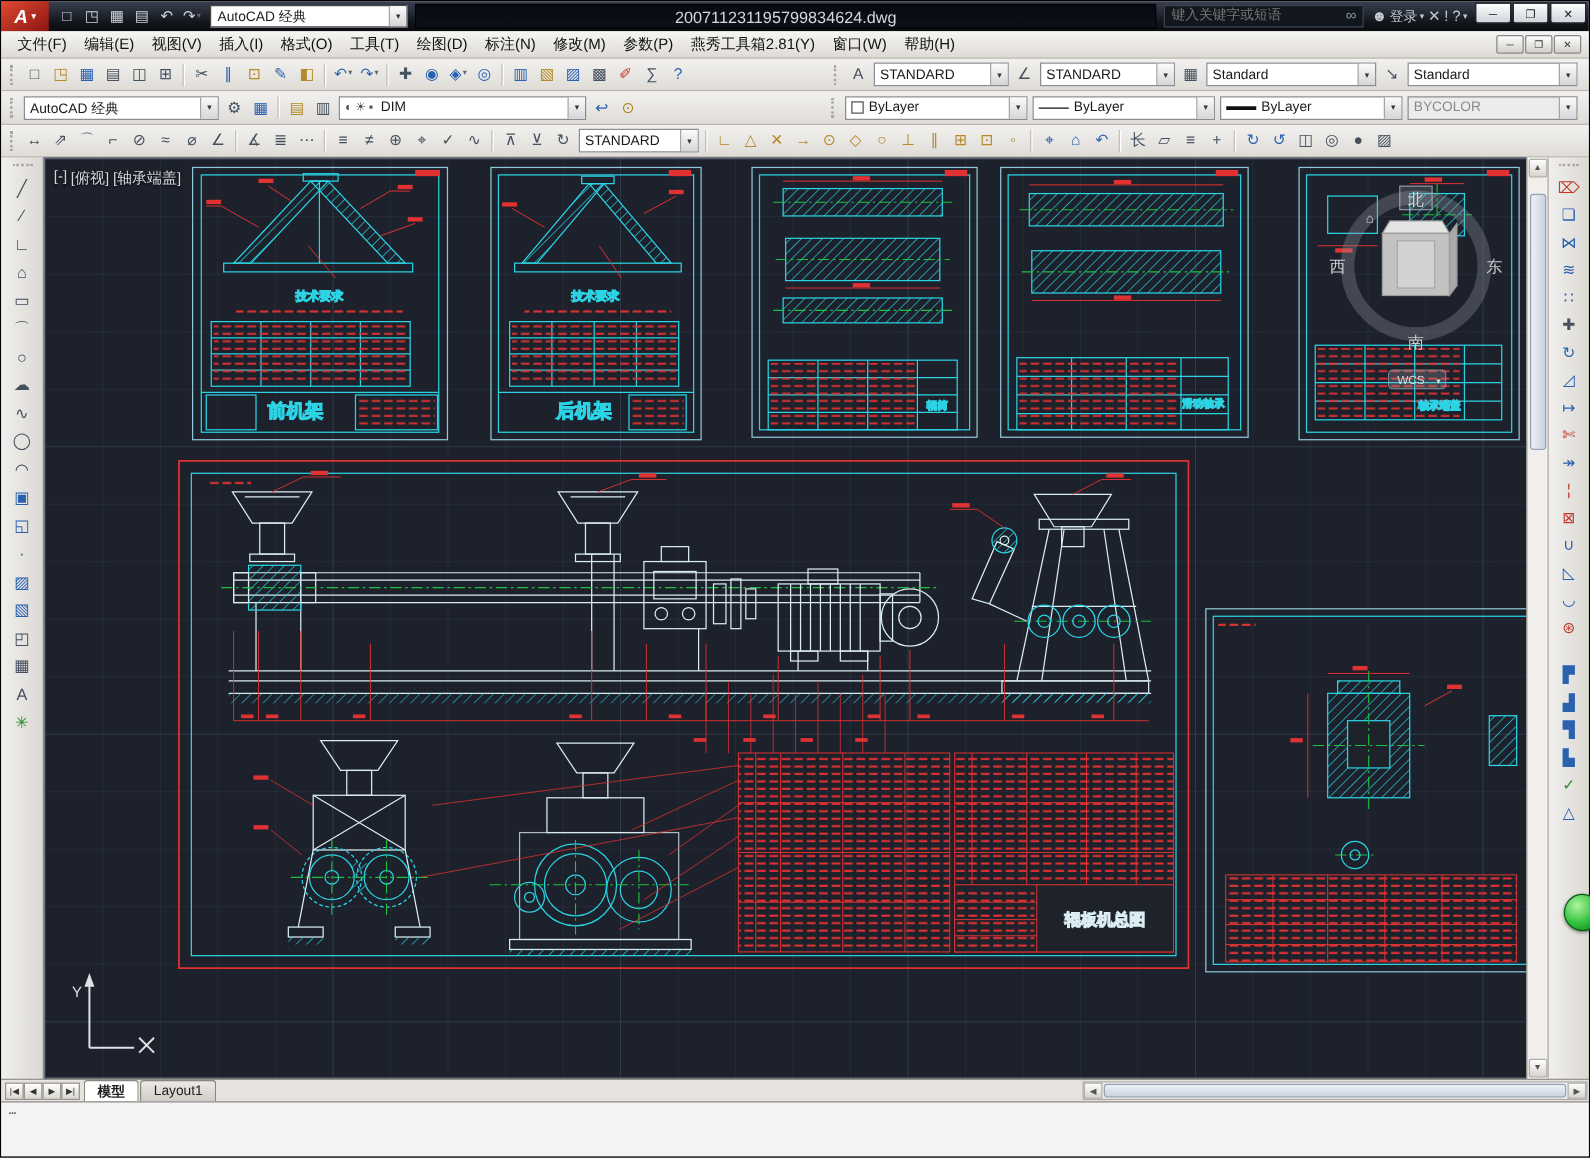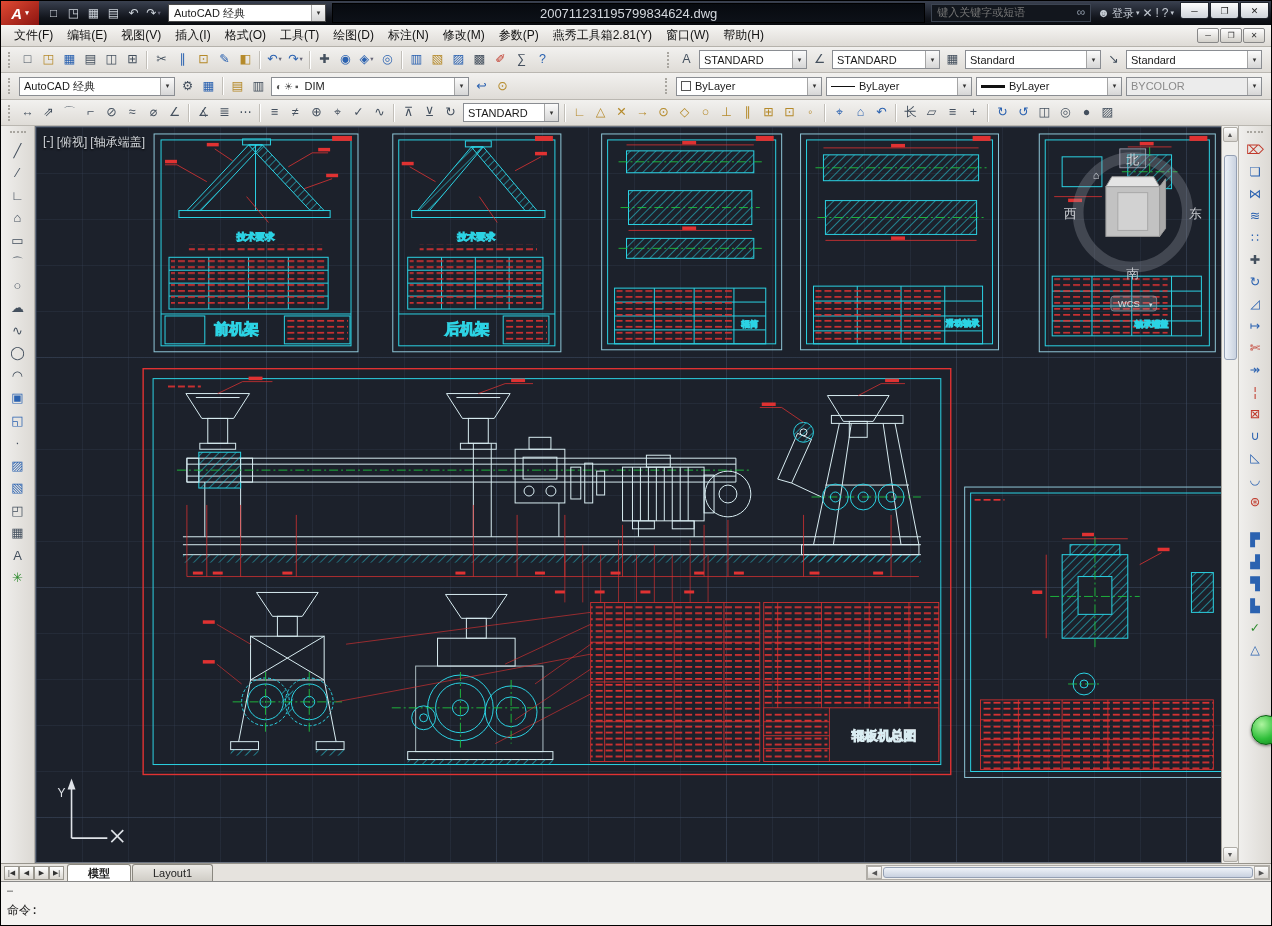--- a/index.html
+++ b/index.html
@@ -71,21 +71,21 @@
 .vspace{flex:1}
 .rtb{width:33px;background:linear-gradient(270deg,#dcd9d4,#f0efed);border-left:1px solid #b5b2ab;display:flex;flex-direction:column;align-items:center;padding-top:3px;flex:0 0 auto}
 .rtb .tbtn{width:24px;height:22px;font-size:12.5px}
 .group2{margin-top:16px}
 .greenball{position:absolute;left:1250px;top:714px;width:30px;height:30px;border-radius:50%;background:radial-gradient(circle at 35% 30%,#aef5a0,#2fbf3a 55%,#0e7a1a);border:1px solid #0a5c12;box-shadow:0 1px 3px rgba(0,0,0,.5);z-index:40}
 
 
 .tabsrow{height:18px;background:#e6e3de;border-top:1px solid #98958d;display:flex;align-items:flex-end;padding-left:3px;flex:0 0 auto}
 .tnav{display:flex;margin-right:3px;margin-bottom:1px}
 .nbtn{min-width:15px;height:14px;font-size:7px;display:flex;align-items:center;justify-content:center;border:1px solid #9a978f;background:linear-gradient(#fff,#d9d6d0);color:#333;padding:0 1px}
-.tab{height:17px;display:flex;align-items:center;padding:0 20px;font-size:11px;border:1px solid #8a877f;border-bottom:none;background:linear-gradient(#eceae6,#d0cdc6);border-radius:3px 3px 0 0;margin-right:1px;color:#222}
+.tab{height:17px;display:flex;align-items:center;padding:0 10px;font-size:11px;border:1px solid #8a877f;border-bottom:none;background:linear-gradient(#eceae6,#d0cdc6);border-radius:3px 3px 0 0;margin-right:1px;color:#222}
 .tab.active{background:#fff;font-weight:bold}
 .tspacer{flex:1}
 .hscroll{width:404px;height:15px;display:flex;align-items:center;background:#f0efec;border:1px solid #b0ada7;margin-bottom:1px;margin-right:1px}
 .harrow{width:15px;height:13px;font-size:7px;display:flex;align-items:center;justify-content:center;background:linear-gradient(#fdfdfd,#d8d5d0);border:1px solid #b0ada7;color:#555;flex:0 0 auto}
 .hthumb{flex:1;height:11px;background:linear-gradient(#eef2f8,#c9d2e0);border:1px solid #94a0b4;border-radius:3px;margin:0 1px}
 
 
 .cmd{height:44px;background:#f4f3f1;border-top:1px solid #8a8a8a;font-family:"DejaVu Sans Mono",monospace;font-size:12px;color:#222;display:flex;flex-direction:column;padding:1px 6px;flex:0 0 auto}
 .cmd .hist{color:#666;font-size:10px;height:13px;letter-spacing:2px}
 .cmd .prompt{margin-top:auto;padding-bottom:5px}
@@ -1149,17 +1149,16 @@
     <span class="tspacer"></span>
     <span class="hscroll">
       <span class="harrow">◀</span>
       <span class="hthumb"></span>
       <span class="harrow">▶</span>
     </span>
   </div>
 
   <div class="cmd">
     <div class="hist">…</div>
-    <div class="prompt">命令:</div>
   </div>
 
   <div class="greenball"></div>
 </div>
 
 </body></html>

